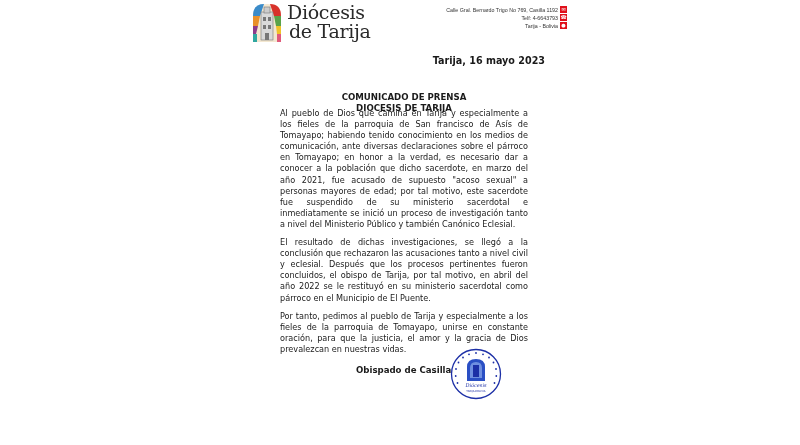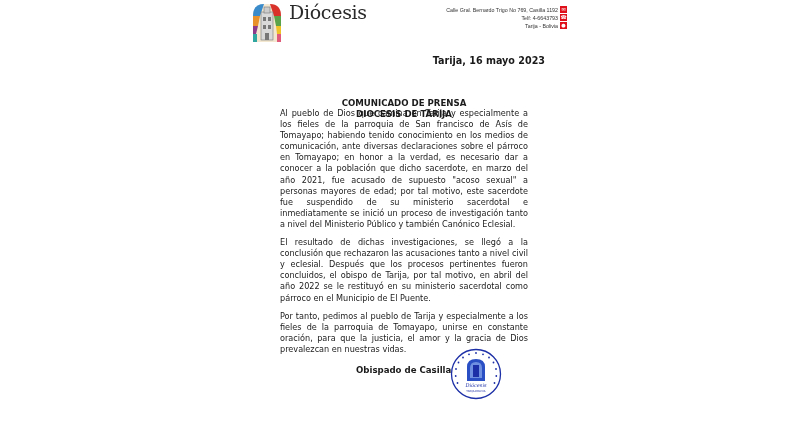--- a/index.html
+++ b/index.html
@@ -9,21 +9,21 @@
     .logo-text { position: absolute; left: 287px; top: 3px; font-family: "DejaVu Serif", serif;
                  color: #2a2a2a; line-height: 19px; font-size: 19px; letter-spacing: -0.3px; }
     .logo-text div:last-child { padding-left: 2px; }
     .contact { position: absolute; left: 440px; top: 6px; width: 118px; text-align: right;
                font-family: "Liberation Sans", sans-serif; font-size: 5.3px; line-height: 8px; color: #333; }
     .contact-icons { position: absolute; left: 560px; top: 6px; width: 8px; }
     .contact-icons span { display: block; width: 7px; height: 7px; background: #e0101a; margin-bottom: 1px;
                           color: #fff; font-size: 5px; line-height: 7px; text-align: center; }
     .date { position: absolute; right: 255px; top: 55px; font-weight: bold; font-size: 9.6px; text-align: center; }
     .title { position: absolute; left: 280px; width: 248px; top: 92px; text-align: center;
-             font-weight: bold; font-size: 8.6px; line-height: 11px; margin-top: 6px; }
+             font-weight: bold; font-size: 8.6px; line-height: 11px; }
     .body { position: absolute; left: 280px; width: 248px; top: 108px; font-size: 8.15px;
             line-height: 11.1px; text-align: justify; }
     .body p { margin: 0 0 7px 0; }
     .signature { position: absolute; left: 356px; top: 365px; font-weight: bold; font-size: 8.6px; }
     .seal { position: absolute; left: 450px; top: 348px; width: 52px; height: 52px; }
   </style>
 </head>
 <body>
 
 <div>
@@ -40,20 +40,21 @@
     <rect x="11" y="10" width="12" height="28" fill="#d9d9d9" stroke="#777" stroke-width="0.6"></rect>
     <rect x="14" y="5" width="6" height="6" fill="#cccccc" stroke="#777" stroke-width="0.6"></rect>
     <rect x="13" y="15" width="3" height="4" fill="#777"></rect>
     <rect x="18" y="15" width="3" height="4" fill="#777"></rect>
     <rect x="13" y="23" width="3" height="4" fill="#777"></rect>
     <rect x="18" y="23" width="3" height="4" fill="#777"></rect>
     <rect x="15" y="31" width="4" height="7" fill="#777"></rect>
   </svg>
   <div class="logo-text">
     <div>Diócesis</div>
+    <div>de Tarija</div>
   </div>
   <div class="contact">
     <div>Calle Gral. Bernardo Trigo No 769, Casilla 1192</div>
     <div>Telf: 4-6643793</div>
     <div>Tarija - Bolivia</div>
   </div>
   <div class="contact-icons">
     <span>✉</span>
     <span>☎</span>
     <span>●</span>

